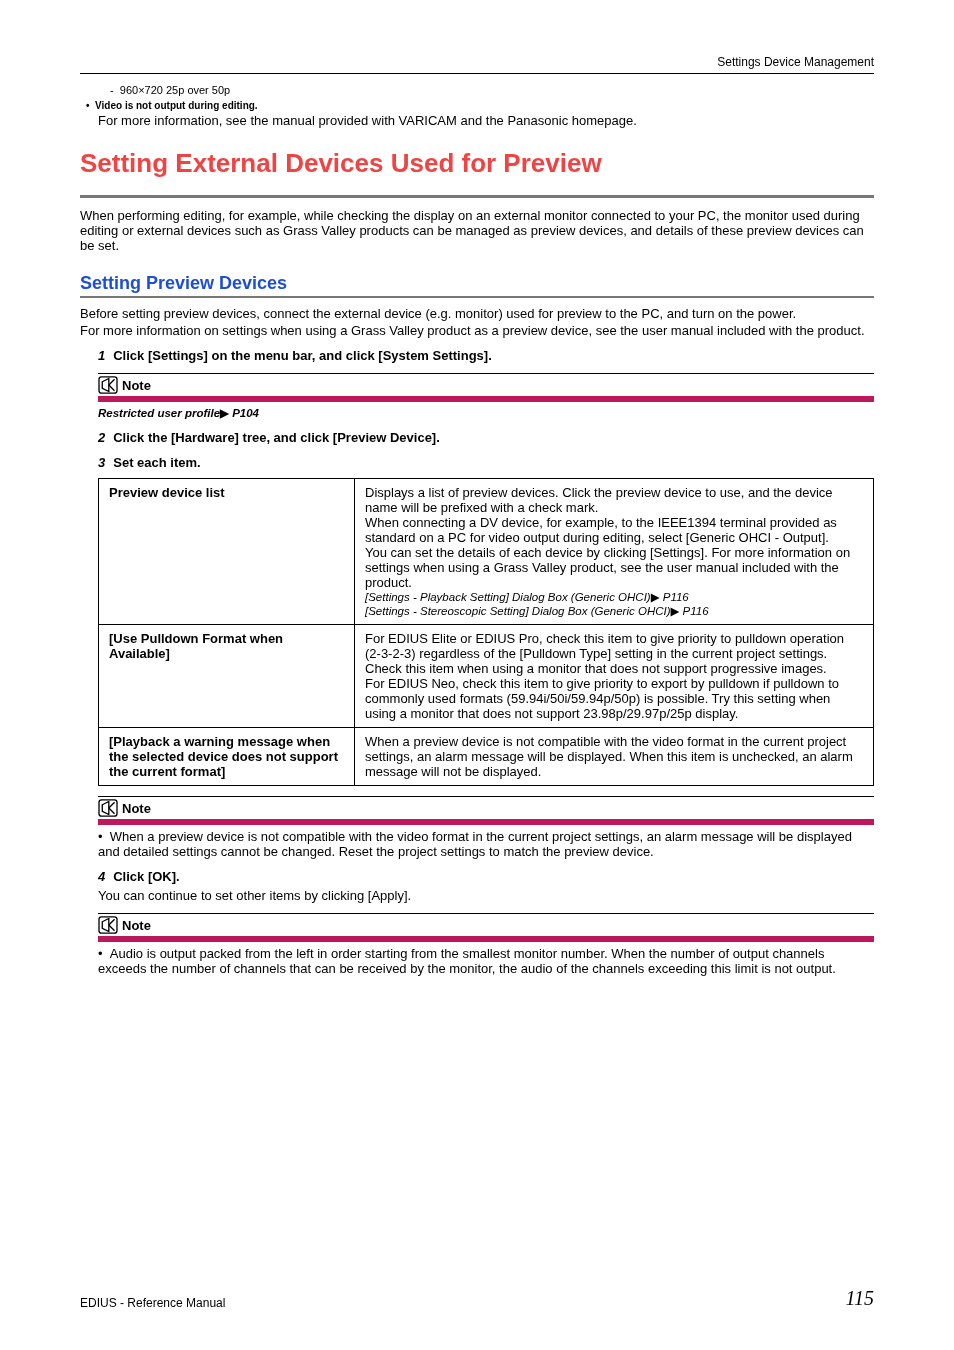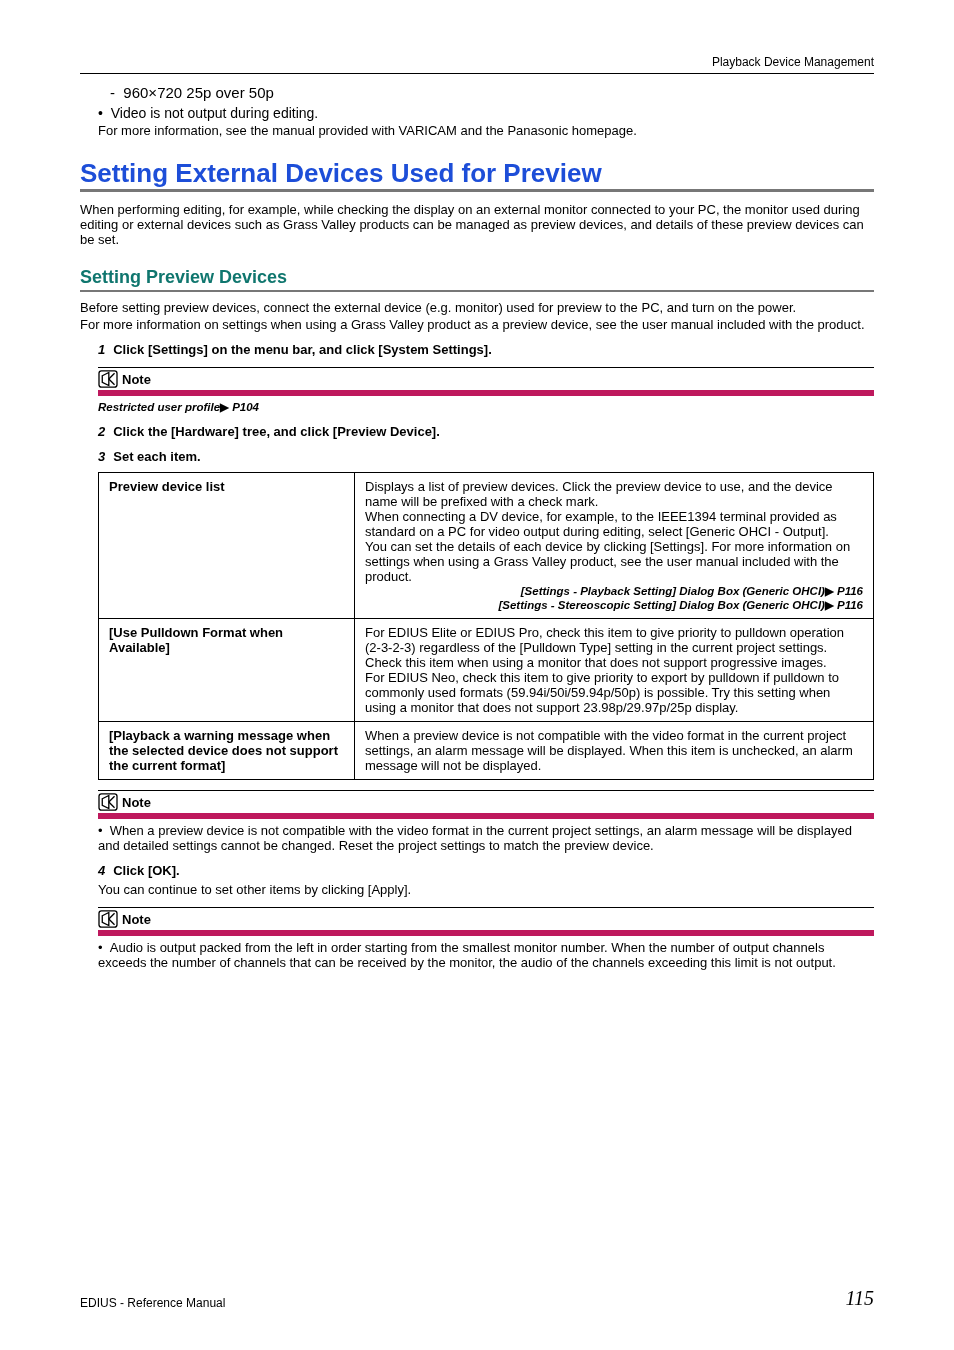--- a/index.html
+++ b/index.html
@@ -22,41 +22,41 @@
     border-bottom: 1px solid #000;
     margin-bottom: 4px;
   }
   .header-text {
     text-align: right;
     font-size: 12px;
     padding-bottom: 4px;
   }
   .sublist {
     margin: 10px 0 4px 18px;
-    font-size: 15px;
+    font-size: 11px;
   }
   .sublist .dash { padding-left: 12px; }
-  .bullet-line { margin: 2px 0 2px 18px; font-size: 14px; }
+  .bullet-line { margin: 2px 0 2px 6px; font-size: 10px; font-weight: bold; }
   .body-text { margin: 2px 0 18px 18px; font-size: 13px; }
   .plain-text { margin: 2px 0; font-size: 13px; }
   h1.section {
     font-size: 26px;
     font-weight: bold;
-    color: #1d4ed8;
+    color: #ef4444;
     margin: 20px 0 0 0;
-    padding-bottom: 0;
+    padding-bottom: 16px;
   }
   .h1-underline {
     border-bottom: 3px solid #777;
     margin-bottom: 10px;
   }
   h2.subsection {
     font-size: 18px;
     font-weight: bold;
-    color: #0f766e;
+    color: #1d4ed8;
     margin: 20px 0 0 0;
     padding-bottom: 2px;
     border-bottom: 2px solid #777;
   }
   .step {
     margin: 10px 0 4px 18px;
     font-size: 13px;
   }
   .step .num { font-style: italic; font-weight: bold; margin-right: 8px; }
   .step .txt { font-weight: bold; }
@@ -100,41 +100,40 @@
     font-size: 13px;
     text-align: left;
   }
   table.settings th {
     width: 235px;
     font-weight: bold;
     margin-left: 24px;
   }
   .cell-ref {
     font-style: italic;
-    font-weight: bold;
+    font-weight: normal;
     font-size: 11.5px;
-    text-align: right;
   }
   .footer {
     position: absolute;
     bottom: 40px;
     left: 80px;
     right: 80px;
     display: flex;
     justify-content: space-between;
     align-items: flex-end;
   }
   .footer-left { font-size: 12px; }
   .footer-right { font-size: 20px; font-style: italic; font-family: Liberation Serif, serif; }
 </style>
 </head>
 <body>
 
 <div class="page">
-  <div class="header-text">Playback Device Management</div>
+  <div class="header-text">Settings Device Management</div>
   <div class="header-line"></div>
 
   <div class="sublist">
     <span class="dash">-&nbsp;&nbsp;</span><span>960×720 25p over 50p</span>
   </div>
   <div class="bullet-line">•&nbsp;&nbsp;<span>Video is not output during editing.</span></div>
   <div class="body-text" style="margin-left:18px;">For more information, see the manual provided with VARICAM and the Panasonic homepage.</div>
 
   <h1 class="section">Setting External Devices Used for Preview</h1>
   <div class="h1-underline"></div>

